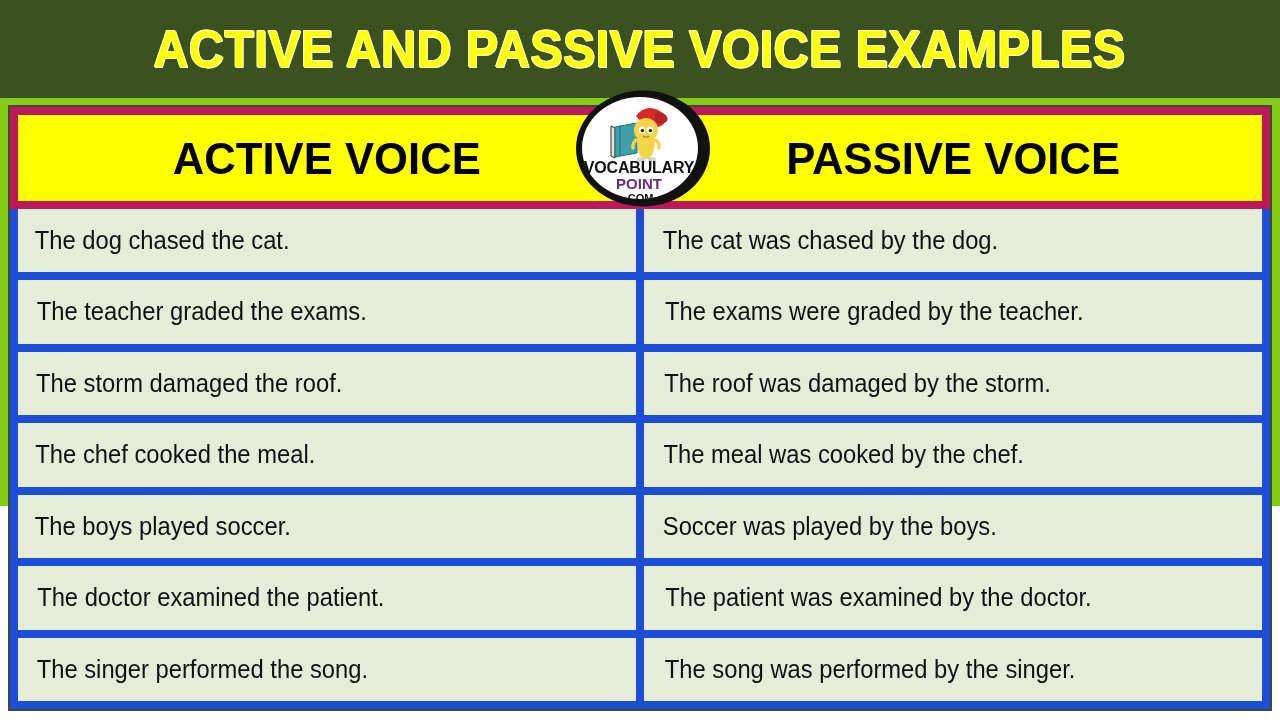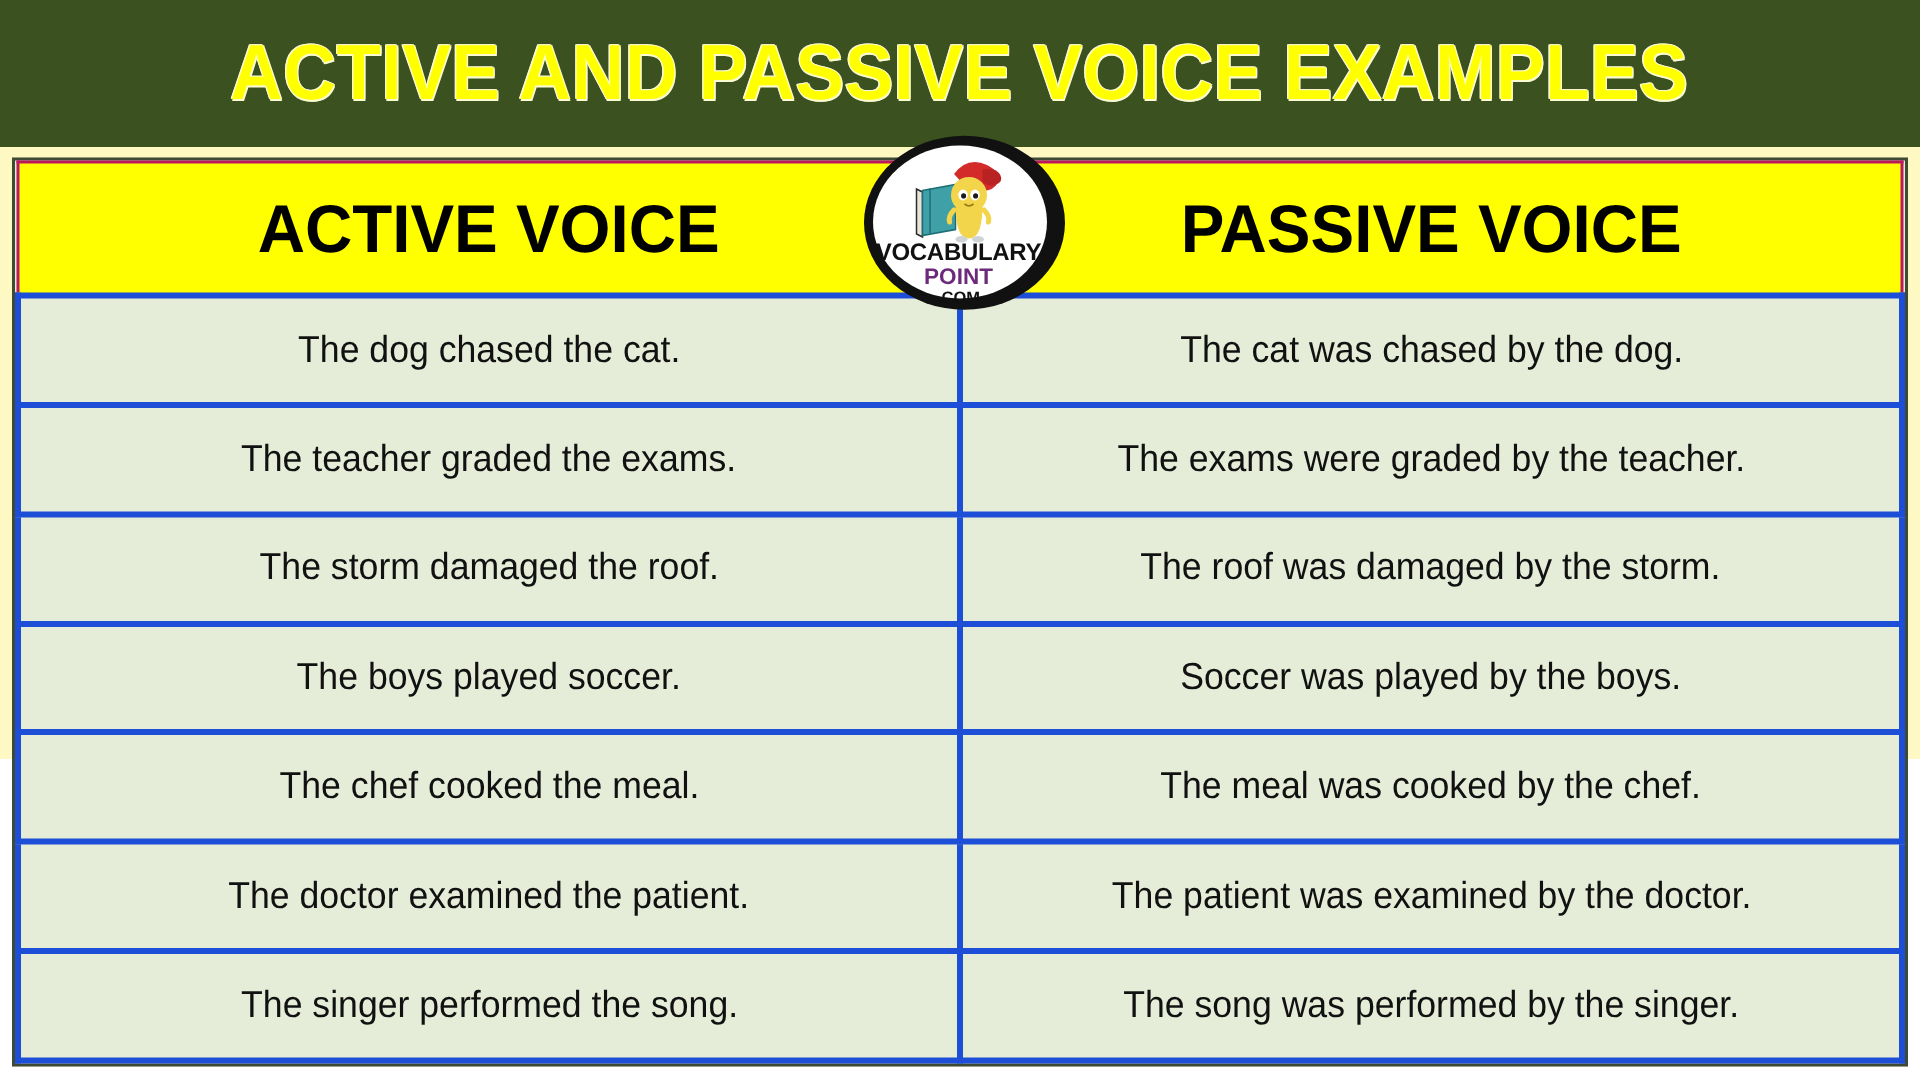--- a/index.html
+++ b/index.html
@@ -1,21 +1,21 @@
 <!DOCTYPE html>
 <html><head>
 <meta charset="utf-8">
 <style>
   html,body{margin:0;padding:0;}
   body{
     width:1280px;height:720px;overflow:hidden;background:#ffffff;
     font-family:"Liberation Sans","DejaVu Sans",sans-serif;
     -webkit-font-smoothing:antialiased;
   }
-  .page{position:relative;width:1280px;height:506px;background:#fef9c3;}
+  .page{position:relative;width:1280px;height:506px;background:#84cc16;}
 
   
   .banner{
     position:absolute;left:0;top:0;width:1280px;height:98px;
     background:#3b5220;
     display:flex;align-items:center;justify-content:center;
   }
   .banner-title{
     font-family:"Liberation Sans","DejaVu Sans",sans-serif;
     font-weight:700;
@@ -42,43 +42,42 @@
   table.voice-table{
     width:100%;height:100%;
     border-collapse:collapse;
     table-layout:fixed;
   }
   table.voice-table col{width:50%;}
 
   th.head-cell{
     height:86px;
     background:#ffff00;
-    border:2px solid #be185d;
+    border:8px solid #be185d;
     padding:0 8px;
     text-align:center;
     vertical-align:middle;
   }
   .head-text{
     font-family:"Liberation Sans","DejaVu Sans",sans-serif;
     font-weight:700;
     font-size:45px;
     line-height:1;
     color:#000000;
     letter-spacing:0px;
     transform:scaleX(0.97);
     display:inline-block;
     white-space:nowrap;
   }
 
   td.body-cell{
     height:57.5px;
     background:#e5ecd7;
-    border:4px solid #1d4ed8;
+    border:8px solid #1d4ed8;
     padding:0 10px;
-    text-align:center;
     vertical-align:middle;
   }
   .cell-text{
     font-family:"Liberation Sans","DejaVu Sans",sans-serif;
     font-weight:400;
     font-size:25px;
     line-height:1.1;
     color:#111111;
     display:inline-block;
     transform:scaleX(0.95);
@@ -126,26 +125,26 @@
         </tr>
         <tr>
           <td class="body-cell"><span class="cell-text">The teacher graded the exams.</span></td>
           <td class="body-cell"><span class="cell-text">The exams were graded by the teacher.</span></td>
         </tr>
         <tr>
           <td class="body-cell"><span class="cell-text">The storm damaged the roof.</span></td>
           <td class="body-cell"><span class="cell-text">The roof was damaged by the storm.</span></td>
         </tr>
         <tr>
+          <td class="body-cell"><span class="cell-text">The chef cooked the meal.</span></td>
+          <td class="body-cell"><span class="cell-text">The meal was cooked by the chef.</span></td>
+        </tr>
+        <tr>
           <td class="body-cell"><span class="cell-text">The boys played soccer.</span></td>
           <td class="body-cell"><span class="cell-text">Soccer was played by the boys.</span></td>
-        </tr>
-        <tr>
-          <td class="body-cell"><span class="cell-text">The chef cooked the meal.</span></td>
-          <td class="body-cell"><span class="cell-text">The meal was cooked by the chef.</span></td>
         </tr>
         <tr>
           <td class="body-cell"><span class="cell-text">The doctor examined the patient.</span></td>
           <td class="body-cell"><span class="cell-text">The patient was examined by the doctor.</span></td>
         </tr>
         <tr>
           <td class="body-cell"><span class="cell-text">The singer performed the song.</span></td>
           <td class="body-cell"><span class="cell-text">The song was performed by the singer.</span></td>
         </tr>
       </tbody>

